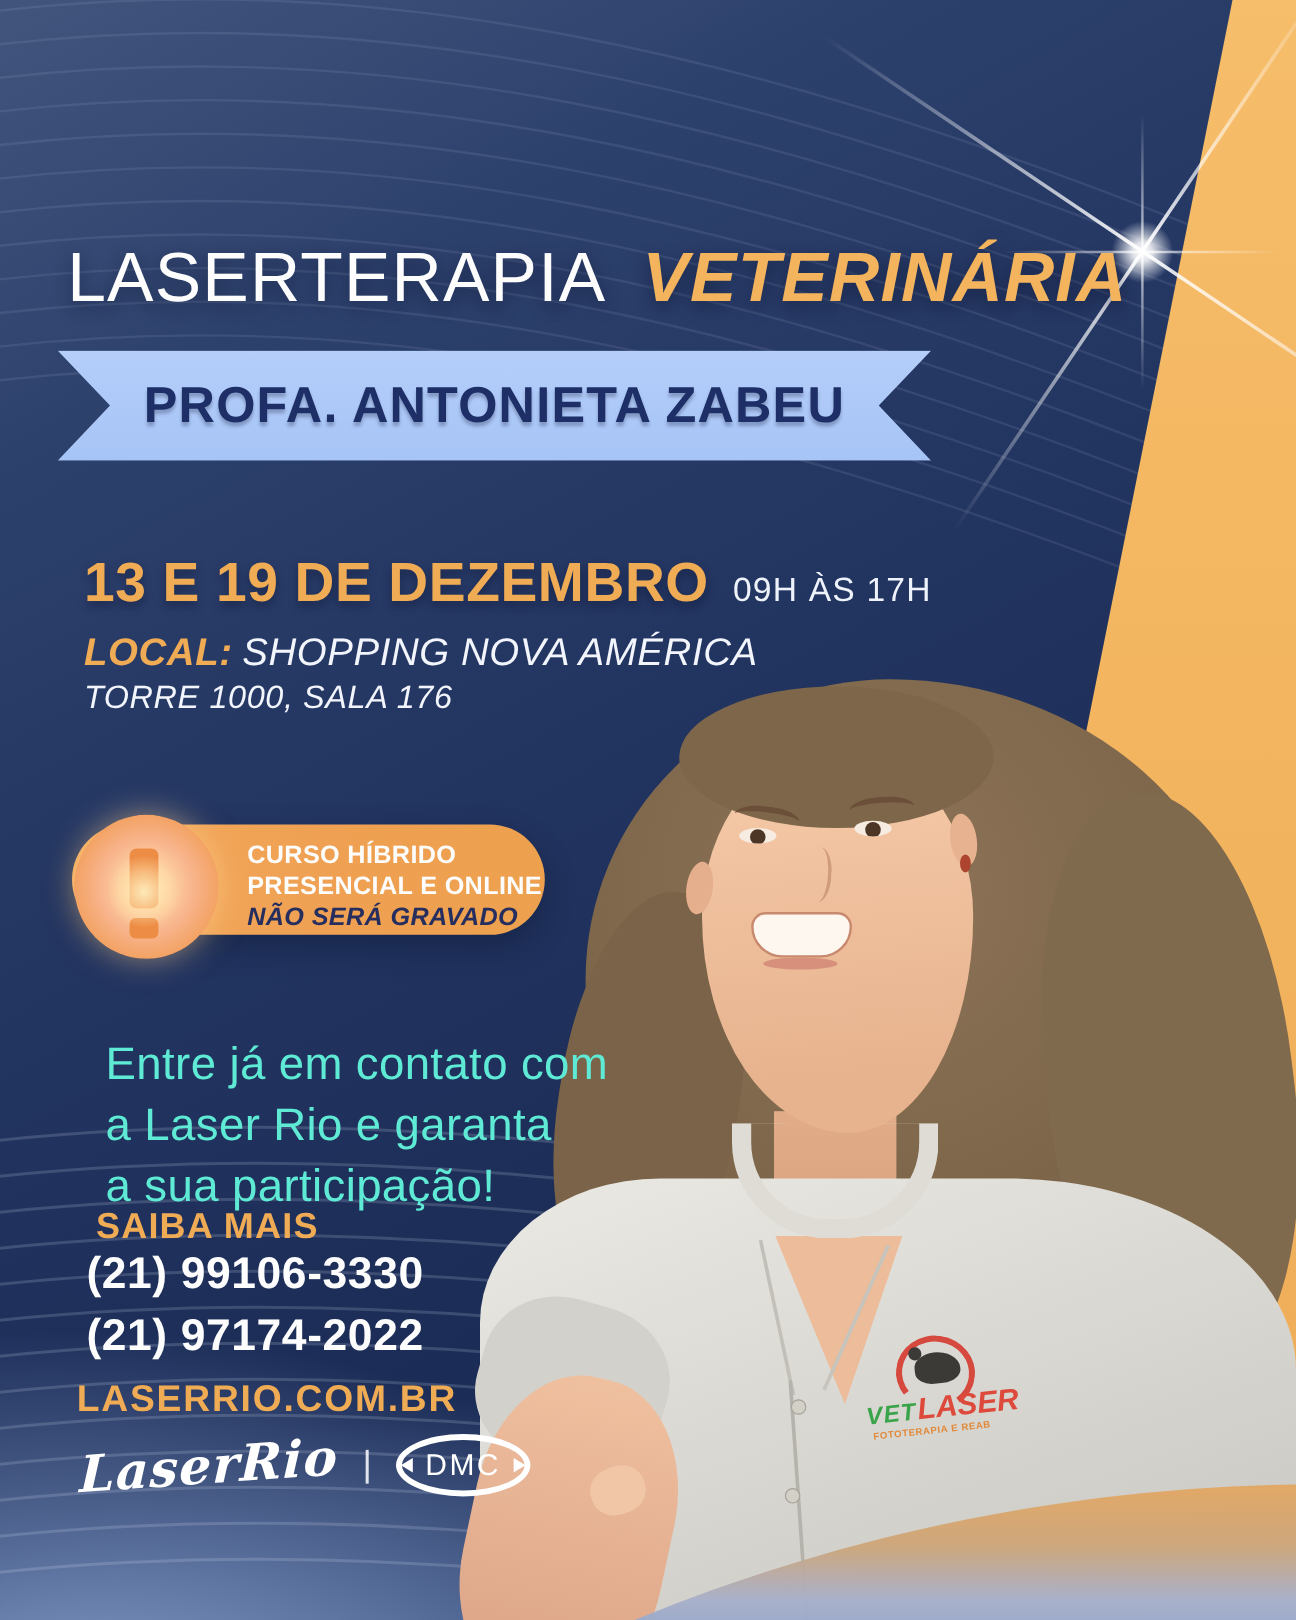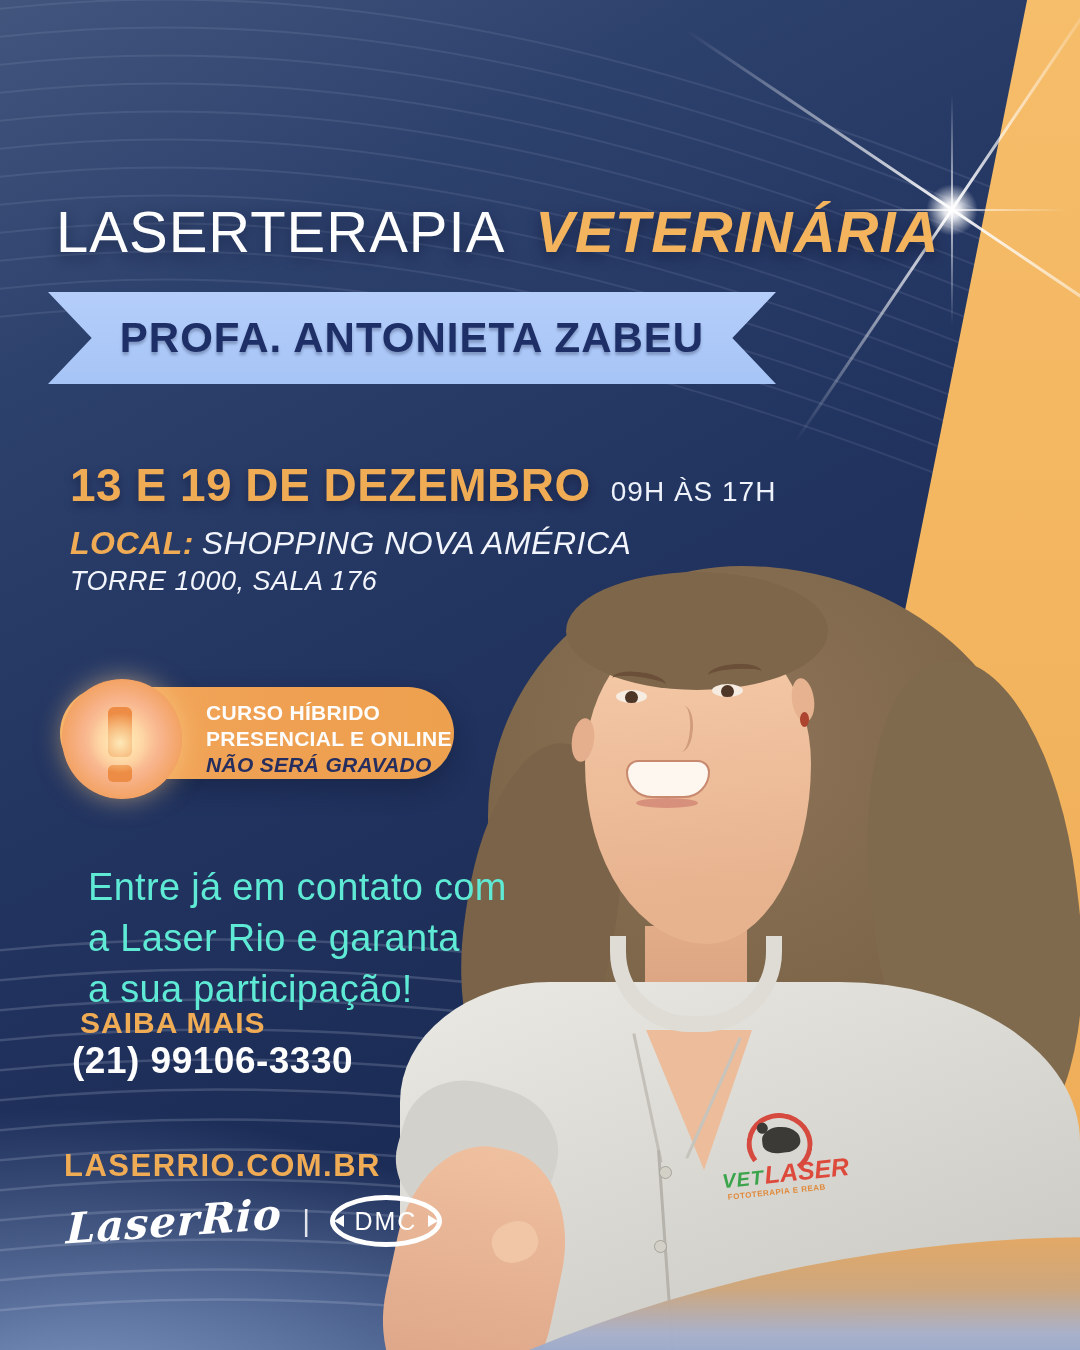--- a/index.html
+++ b/index.html
@@ -276,20 +276,21 @@
   </div>
 
   <div class="layer cta">
     <div>Entre já em contato com</div>
     <div>a Laser Rio e garanta</div>
     <div>a sua participação!</div>
   </div>
 
   <div class="layer saiba">SAIBA MAIS</div>
   <div class="layer phone1">(21) 99106-3330</div>
+  <div class="layer phone2">(21) 97174-2022</div>
   <div class="layer website">LASERRIO.COM.BR</div>
 
   <div class="layer logos">
     <span class="laserrio">LaserRio</span>
     <span class="logo-sep">|</span>
     <div class="dmc">
       <span>DMC</span>
     </div>
   </div>
 

